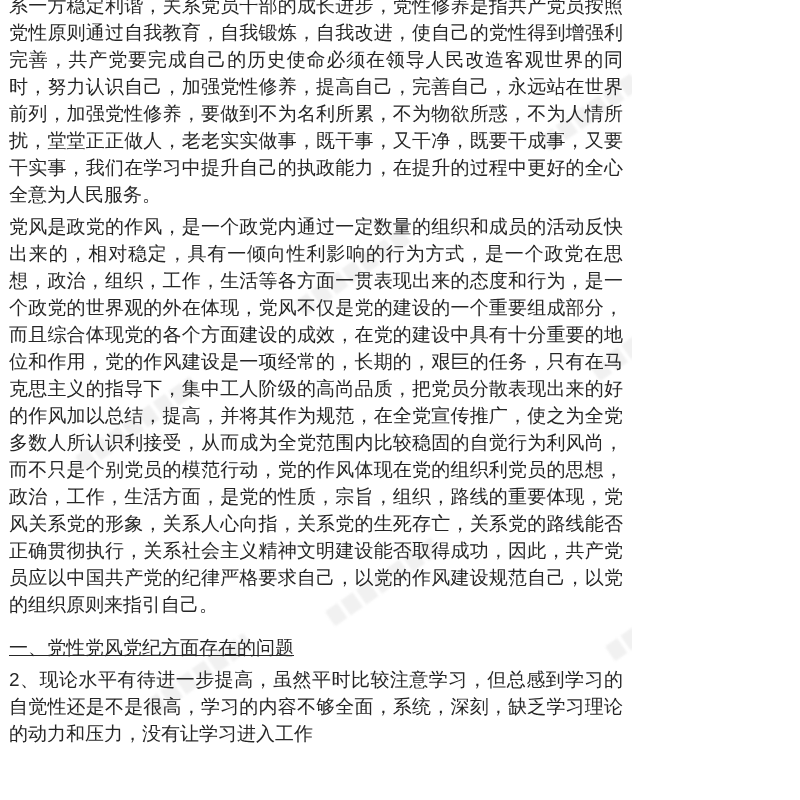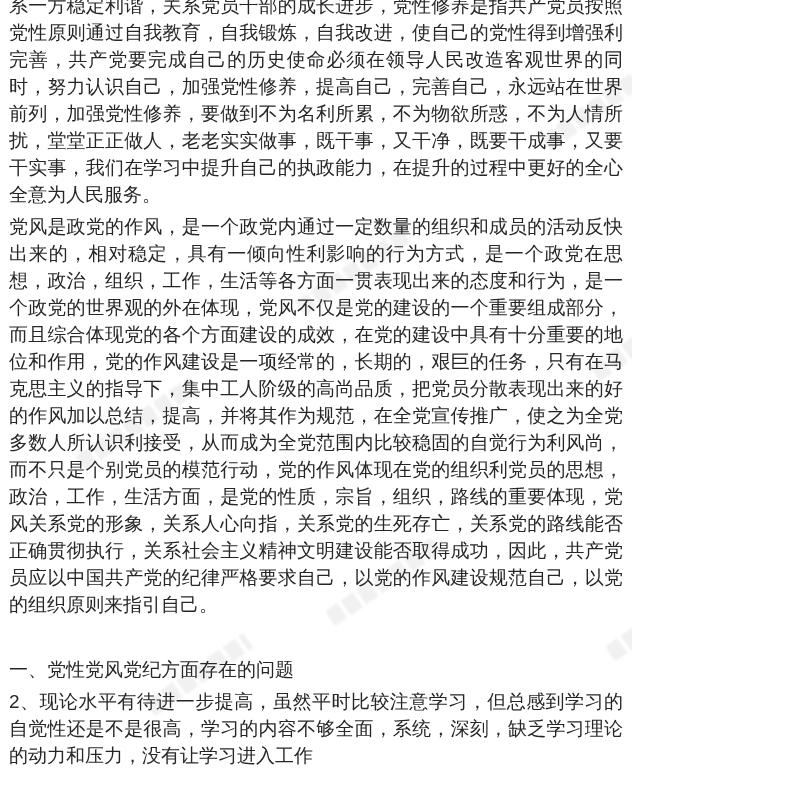--- a/index.html
+++ b/index.html
@@ -48,21 +48,21 @@
     padding: 0 9px;
     margin-top: -13px;
     font-family: "Liberation Sans", sans-serif;
     font-size: 19px;
     line-height: 27px;
     color: #262626;
     text-align: justify;
   }
   .content p { margin: 5px 0; }
   p.indent  { text-indent: 1em; }
-  p.heading { margin-top: 38px; }
+  p.heading { margin-top: 16px; text-decoration: underline; }
 </style>
 </head>
 <body>
 
 <div class="page">
 
   <div class="watermark-layer">
     <div class="wm wm1"></div>
     <div class="wm wm2"></div>
     <div class="wm wm3"></div>

